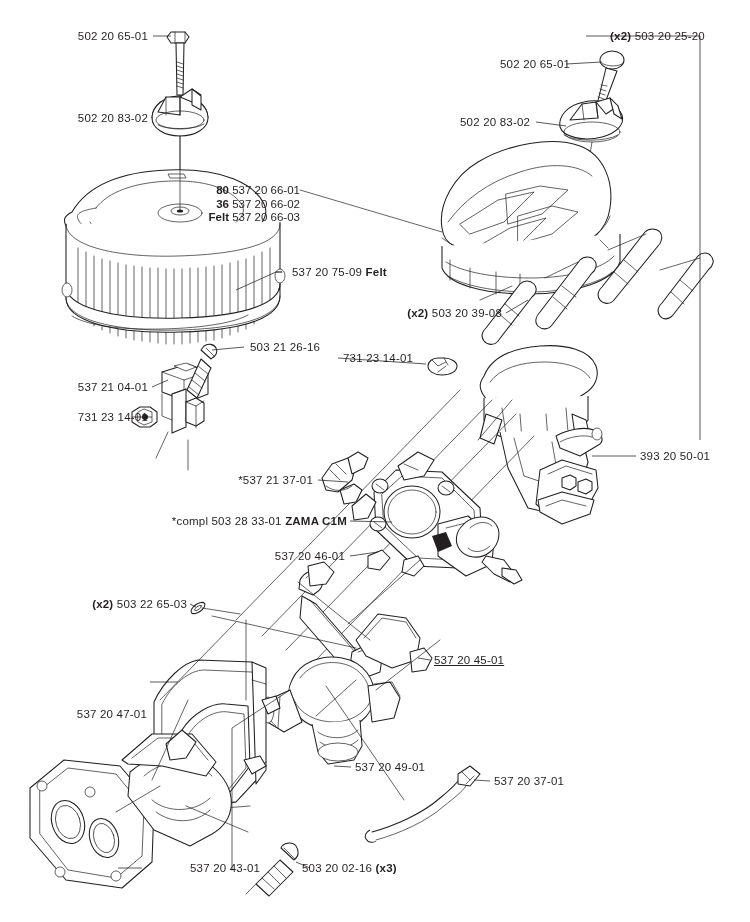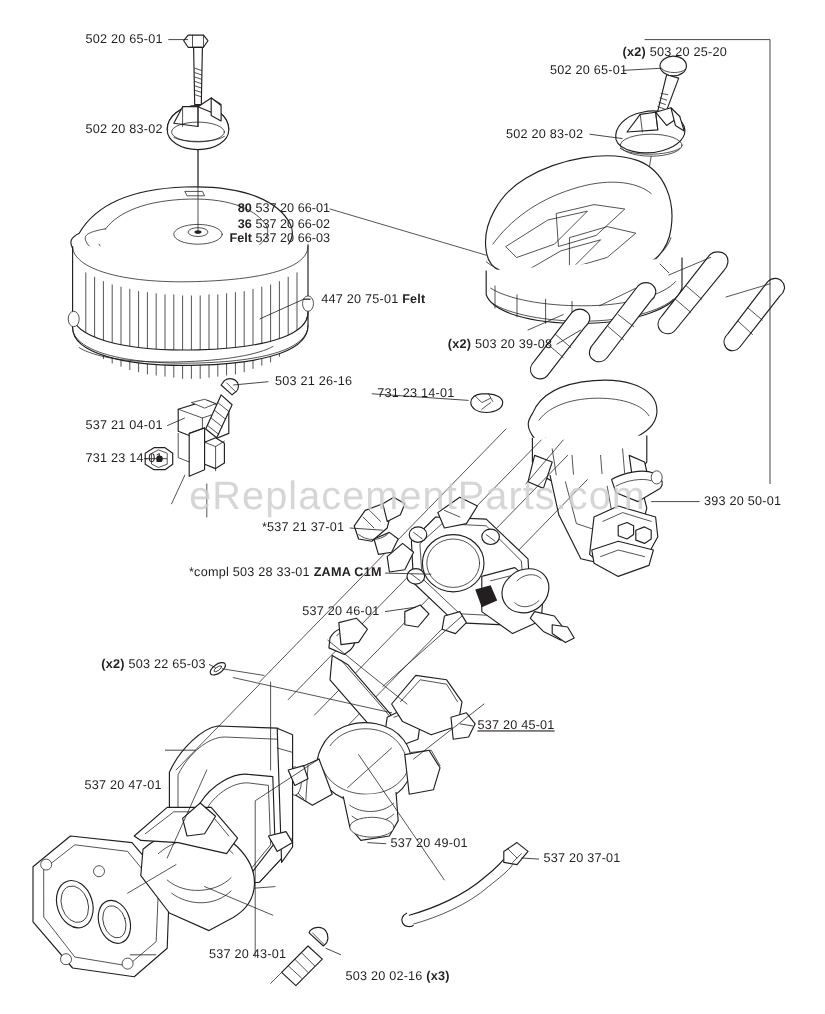--- a/index.html
+++ b/index.html
@@ -410,45 +410,44 @@
       <path d="M348 624 L420 560"></path>
       <path d="M246 620 L246 700"></path>
       <path d="M160 786 L116 812"></path>
       <path d="M188 700 L152 780"></path>
       <path d="M298 582 L330 608 L370 640"></path>
       <path d="M376 690 L440 640"></path>
       <path d="M316 716 L356 680"></path>
     </g>
   </svg>
 
-  <div class="wm" style="left:172px;top:430px;">eReplacementParts.com</div>
 
   <div class="lbl r" style="left:148px;top:30px;">502 20 65-01</div>
   <div class="lbl r" style="left:148px;top:112px;">502 20 83-02</div>
-  <div class="lbl" style="left:566px;top:30px;margin-top:12px;"><b>(x2)</b> <span>503 20 25-20</span></div>
+  <div class="lbl" style="left:610px;top:30px;"><b>(x2)</b> <span>503 20 25-20</span></div>
   <div class="lbl" style="left:500px;top:58px;">502 20 65-01</div>
   <div class="lbl" style="left:460px;top:116px;">502 20 83-02</div>
 
   <div class="multi" style="left:300px;top:184px;transform:translateX(-100%);">
     <div><b>80</b> <span>537 20 66-01</span></div>
     <div><b>36</b> <span>537 20 66-02</span></div>
     <div><b>Felt</b> <span>537 20 66-03</span></div>
   </div>
 
-  <div class="lbl" style="left:292px;top:266px;"><span>447 20 75-01</span> <b>Felt</b></div>
+  <div class="lbl" style="left:292px;top:266px;"><span>537 20 75-09</span> <b>Felt</b></div>
   <div class="lbl" style="left:250px;top:341px;">503 21 26-16</div>
   <div class="lbl" style="left:343px;top:352px;">731 23 14-01</div>
   <div class="lbl r" style="left:148px;top:381px;">537 21 04-01</div>
   <div class="lbl r" style="left:148px;top:411px;">731 23 14-01</div>
   <div class="lbl r" style="left:502px;top:307px;"><b>(x2)</b> <span>503 20 39-08</span></div>
   <div class="lbl" style="left:640px;top:450px;">393 20 50-01</div>
   <div class="lbl r" style="left:313px;top:474px;">*537 21 37-01</div>
   <div class="lbl r" style="left:347px;top:515px;"><span>*compl 503 28 33-01</span> <b>ZAMA C1M</b></div>
   <div class="lbl r" style="left:345px;top:550px;">537 20 46-01</div>
   <div class="lbl r" style="left:187px;top:598px;"><b>(x2)</b> <span>503 22 65-03</span></div>
   <div class="lbl r" style="left:147px;top:708px;">537 20 47-01</div>
   <div class="lbl" style="left:434px;top:654px;text-decoration:underline;">537 20 45-01</div>
   <div class="lbl" style="left:355px;top:761px;">537 20 49-01</div>
   <div class="lbl" style="left:494px;top:775px;">537 20 37-01</div>
   <div class="lbl" style="left:146px;top:862px;padding-left:44px;">537 20 43-01</div>
-  <div class="lbl" style="left:314px;top:862px;margin-top:20px;"><span>503 20 02-16</span> <b>(x3)</b></div>
+  <div class="lbl" style="left:302px;top:862px;"><span>503 20 02-16</span> <b>(x3)</b></div>
 
 </div>
 
 </body></html>

